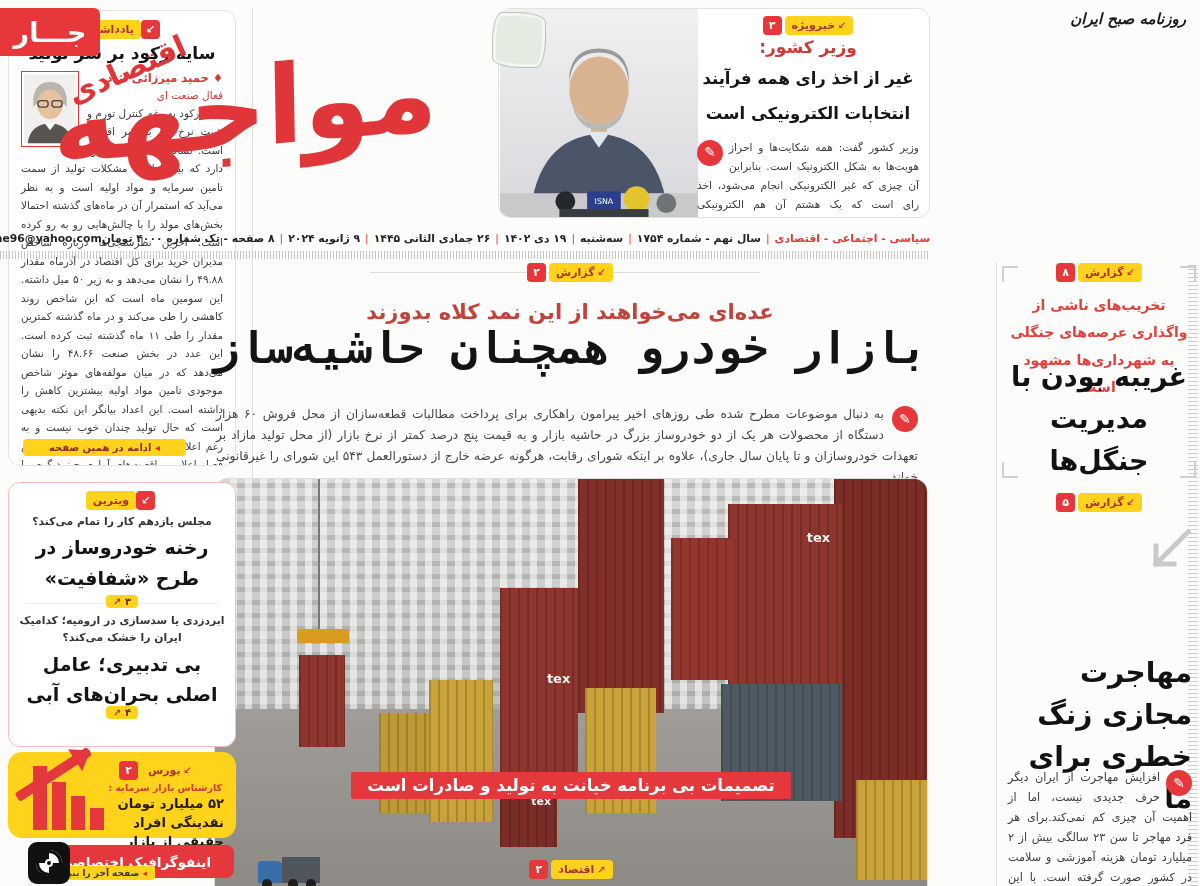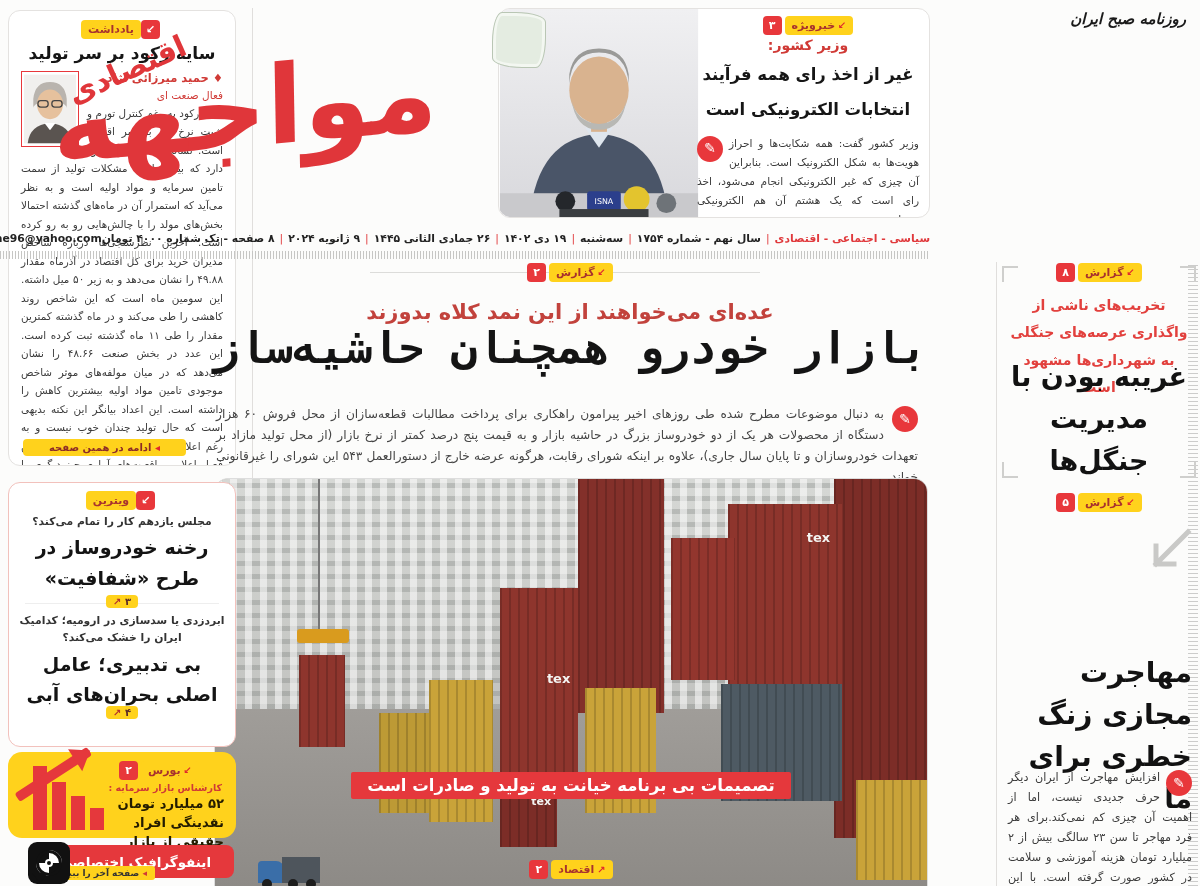--- a/index.html
+++ b/index.html
@@ -40,21 +40,21 @@
   .note-continue { position:absolute; left:14px; bottom:9px; background:#ffd21c; color:#8c2b27; font-size:10px;
                    font-weight:bold; padding:3px 26px; border-radius:4px; }
   .note-continue .b { color:#e0292d; }
 
   
   .special-card { right:270px; top:8px; width:432px; height:210px; overflow:hidden; }
   .special-photo { position:absolute; left:0; top:0; width:200px; height:100%; border-radius:12px 0 0 12px; overflow:hidden; }
   .special-photo svg { width:100%; height:100%; display:block; }
   .special-text { position:absolute; right:10px; top:6px; width:222px; }
   .special-tagrow { text-align:center; margin-bottom:2px; }
-  .special-kicker { text-align:center; color:#d03a36; font-size:14px; font-weight:bold; margin-bottom:4px; }
+  .special-kicker { text-align:center; color:#d03a36; font-size:17px; font-weight:bold; margin-bottom:4px; }
   .special-headline { text-align:center; font-size:16.5px; font-weight:bold; color:#161616; line-height:2.15; }
   .special-body { margin-top:6px; font-size:10.6px; line-height:1.8; color:#3c3c3c; }
   .special-body .pen-ico { float:left; margin:2px 6px 2px 0; }
 
   
   .masthead-tagline { position:absolute; right:14px; top:10px; font-size:15px; font-weight:bold; font-style:italic; color:#1a1a1a; }
   .masthead-stamp { position:absolute; left:492px; top:12px; width:54px; height:56px; background:#e4ece1;
                     border:1px solid #b9c6b4; transform:rotate(0deg); border-radius:10px 30px 10px 30px/30px 10px 30px 10px;
                     box-shadow:inset 0 0 0 3px #f3f7f1; }
   .logo-main { position:absolute; right:720px; top:28px; width:470px; text-align:center;
@@ -161,20 +161,23 @@
                     background:conic-gradient(#fff 0 90deg, #111 90deg 180deg, #fff 180deg 270deg, #111 270deg); 
                     box-shadow:0 0 0 3px #111 inset; }
   .info-ico .dot { position:absolute; left:17px; top:17px; width:8px; height:8px; border-radius:50%; background:#111; border:2px solid #fff; }
   .info-ico::after { content:""; position:absolute; left:4px; bottom:-7px; border:8px solid transparent; border-top:10px solid #111; }
 </style>
 </head>
 <body>
 
 <div class="page">
 
+  <div class="corner-ad">
+    <span>جـــار</span>
+  </div>
 
   <div class="vline" style="right:947px; top:8px; height:878px;"></div>
   <div class="vline" style="left:996px; top:262px; height:624px;"></div>
   <div class="hatch-v" style="position:absolute; left:1188px; top:262px; width:10px; height:624px;"></div>
 
   <div class="card note-card">
     <div class="tagline-row">
       <span class="tagbadge">
           <span class="num">↙</span>
           <span class="pill">یادداشت</span>

